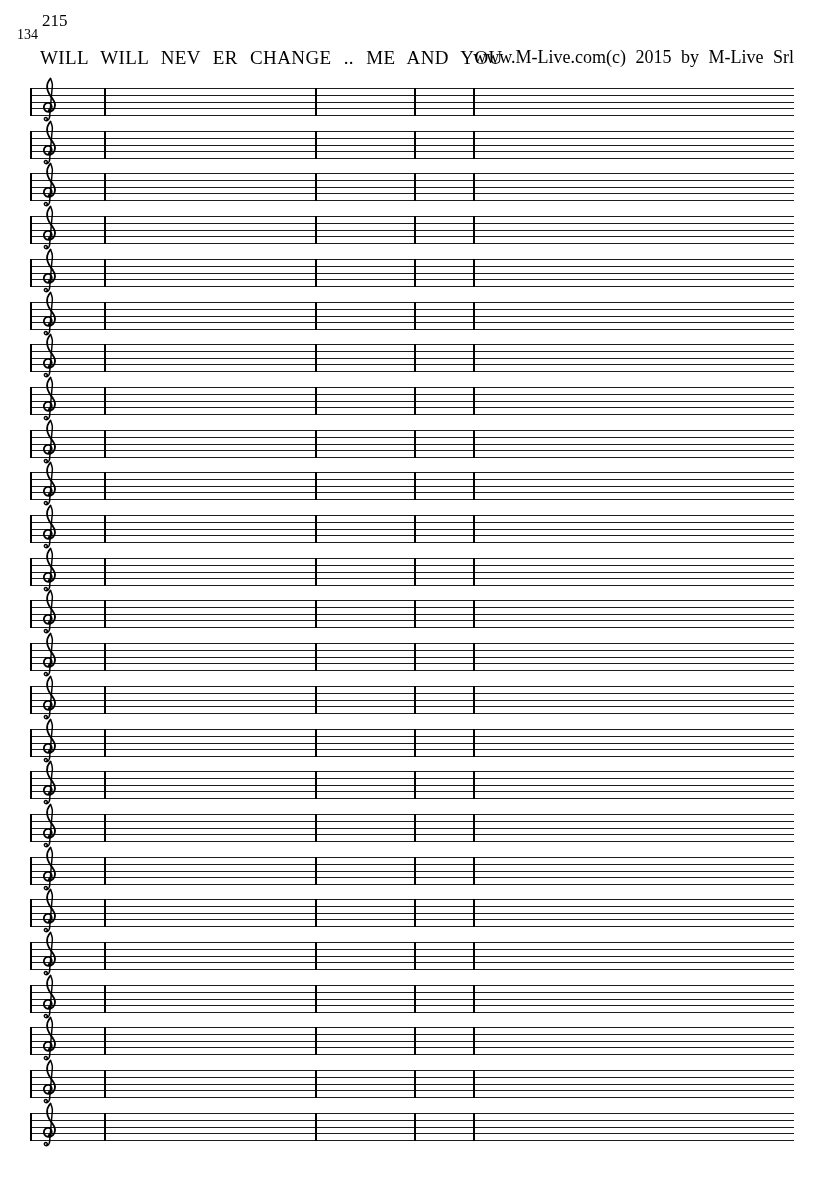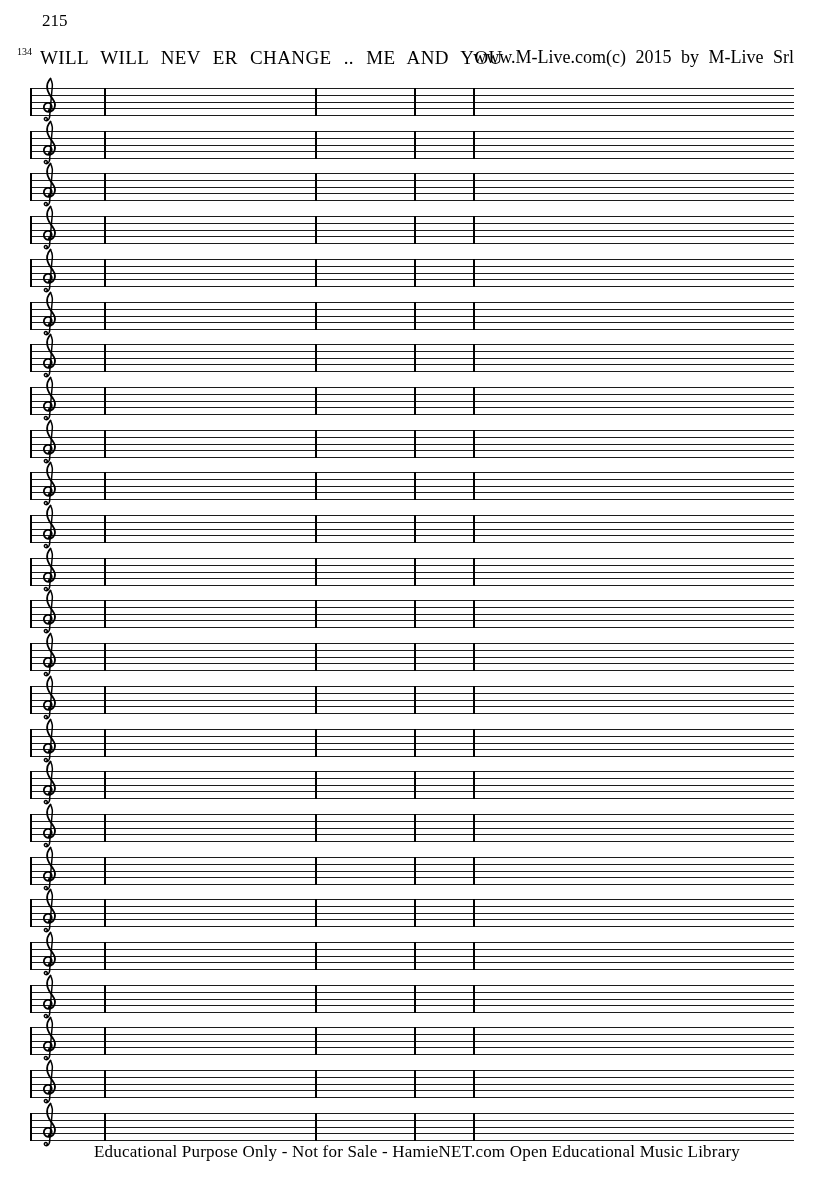--- a/index.html
+++ b/index.html
@@ -19,22 +19,22 @@
   .page-number {
     position: absolute;
     left: 42px;
     top: 12px;
     font-size: 17px;
     line-height: 1.1;
   }
   .bar-number {
     position: absolute;
     left: 17px;
-    top: 46px;
-    font-size: 10px;
+    top: 27px;
+    font-size: 14px;
     line-height: 1.1;
   }
   .song-title {
     position: absolute;
     left: 40px;
     top: 47px;
     font-size: 19px;
     line-height: 1.15;
     white-space: nowrap;
     word-spacing: 7px;
@@ -534,14 +534,13 @@
         <div class="barline" style="left: 384px;"></div>
         <div class="barline" style="left: 443px;"></div>
   <svg class="clef" viewBox="0 0 24 60" xmlns="http://www.w3.org/2000/svg">
     <path d="M12 2 C 8.5 5.5 7 10.5 7.8 15.5 C 8.6 20.5 12 25 15 29 C 17.8 32.7 18.6 36.8 17 40.5 C 15 45 9.5 46.8 5.9 44.3 C 2.6 42 2.5 37 5.4 34.8 C 8 32.8 12 33.7 13.2 36.8 C 14.4 39.8 12.6 42.9 9.7 43.4" fill="none" stroke="#000" stroke-width="2.4" stroke-linecap="round"></path>
     <path d="M12 2 C 14.5 6.5 15 11 14 16 L 10.8 52" fill="none" stroke="#000" stroke-width="1.9" stroke-linecap="round"></path>
     <path d="M10.8 52 C 10.4 56 7.4 58 5 56.6 C 3.2 55.4 3.8 52.6 6.1 52.8 C 7.8 53 8.4 54.8 7.2 55.9" fill="none" stroke="#000" stroke-width="1.9" stroke-linecap="round"></path>
   </svg>
 </div>
     </div>
 
-  <div class="footer-text">Educational Purpose Only - Not for Sale - HamieNET.com Open Educational Music Library</div>
 </div>
 
 </body></html>

